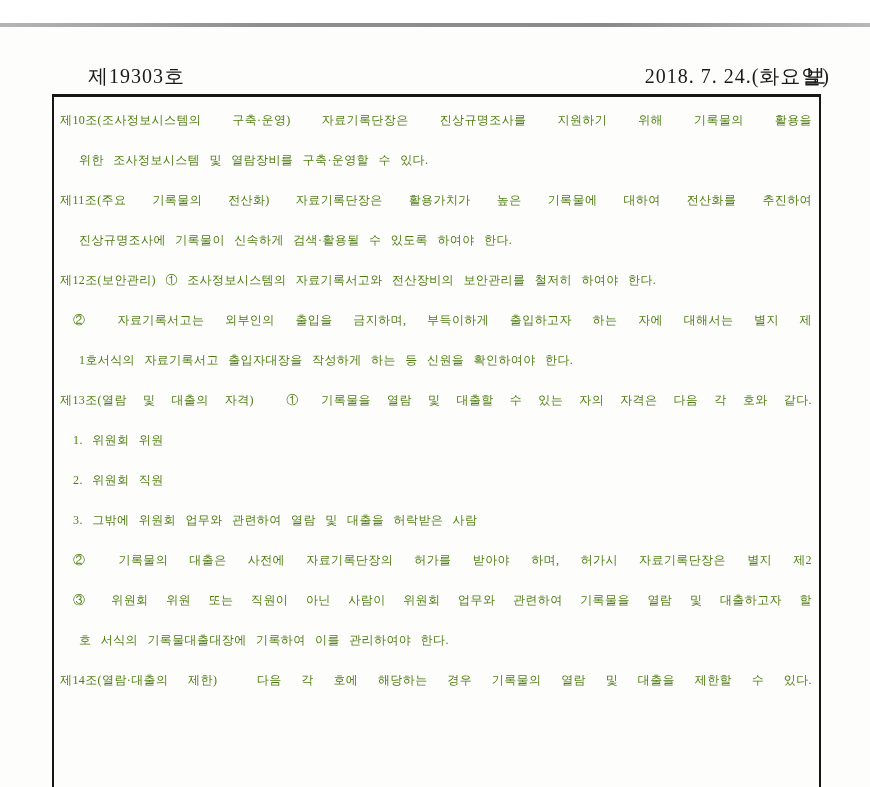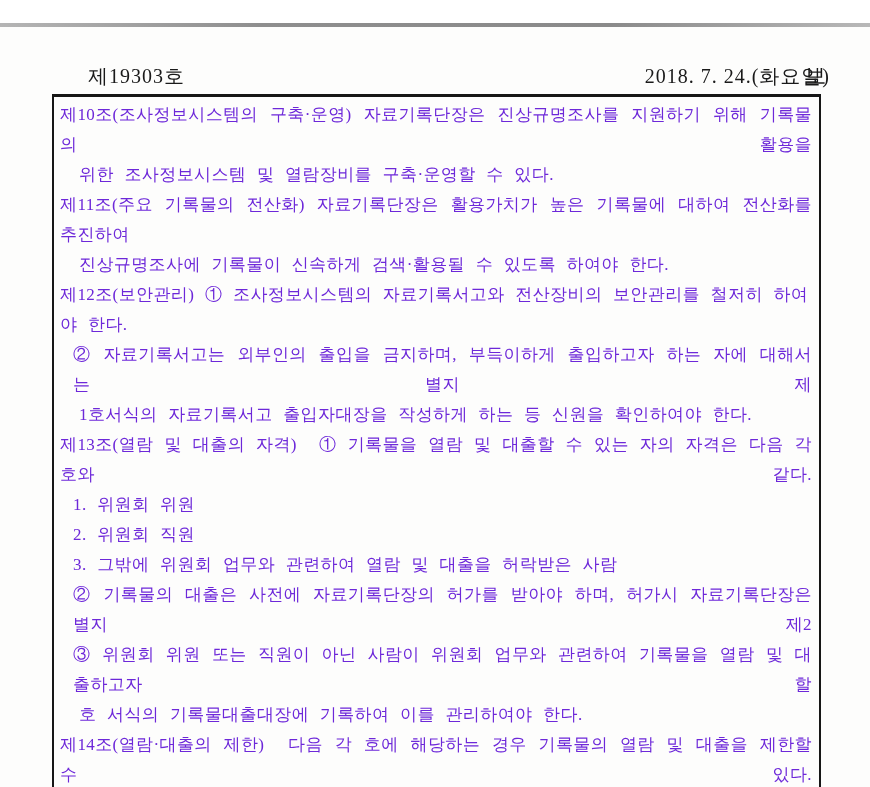--- a/index.html
+++ b/index.html
@@ -59,26 +59,26 @@
     left: 52px;
     width: 769px;
     height: 730px; 
     border: 2px solid #161616;
     border-top-width: 3px;
     border-bottom: none;
     background: #fdfdfc;
     padding: 3px 5px 6px 3px;
   }
   .line {
-    font-size: 17px;
-    line-height: 30px;
+    font-size: 12px;
+    line-height: 40px;
     letter-spacing: 0.4px;
     word-spacing: 6px;
     white-space: pre-wrap;
-    color: #6d28d9;
+    color: #4d7c0f;
   }
   .indent-0 { padding-left: 3px; }
   .indent-1 { padding-left: 16px; font-family: Liberation Serif, serif; }
   .indent-2 { padding-left: 22px; }
   .justify {
     text-align: justify;
     text-align-last: justify;
     padding-right: 2px;
   }
 </style>

